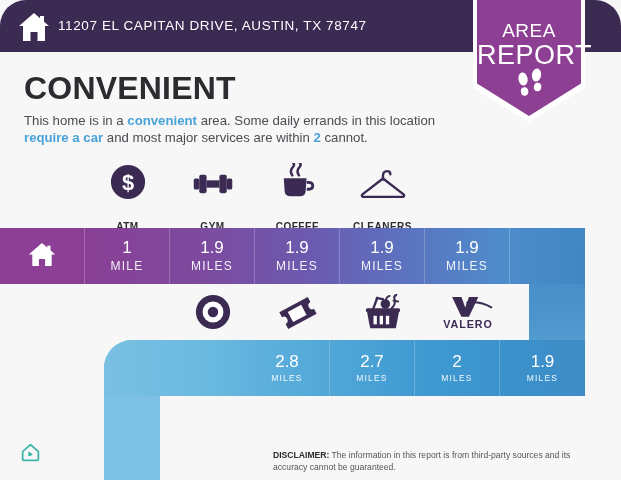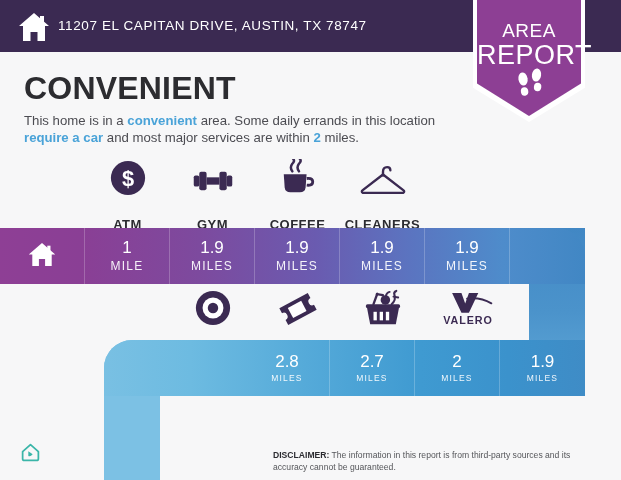--- a/index.html
+++ b/index.html
@@ -3,21 +3,21 @@
 <meta charset="utf-8">
 <style>
   html,body{margin:0;padding:0;}
   body{
     width:621px;height:480px;
     background:#f7f7f8;
     font-family:"Liberation Sans", sans-serif;
     overflow:hidden;
     position:relative;
   }
-  #page{position:relative;width:621px;height:480px;background:#f7f7f8;overflow:hidden;}
+  #page{position:relative;width:621px;height:480px;background:#f7f7f8;overflow:hidden;border-radius:26px;}
 
   
   .header-bar{
     position:absolute;left:0;top:0;width:621px;height:52px;
     background:#3b2a52;
   }
   .header-home{
     position:absolute;left:18px;top:12px;width:30px;height:28px;
   }
   .header-address{
@@ -131,21 +131,21 @@
 
   
   .iconrow{position:absolute;height:66px;}
   .iconrow1{left:85px;top:166px;width:425px;display:flex;}
   .iconrow2{left:170px;top:296px;width:340px;display:flex;}
   .iconcell{
     width:85px;display:flex;flex-direction:column;align-items:center;justify-content:flex-end;
   }
   .iconcell .glyph{height:44px;display:flex;align-items:center;justify-content:center;}
   .iconcell .lbl{
-    font-size:13px;font-weight:bold;letter-spacing:.5px;color:#2b2b30;margin-top:20px;
+    font-size:10px;font-weight:bold;letter-spacing:.5px;color:#2b2b30;margin-top:20px;
     white-space:nowrap;
   }
 
   
   .lr-logo{position:absolute;left:20px;top:442px;display:flex;align-items:center;gap:6px;}
   .lr-text{font-size:16px;color:#55565a;letter-spacing:.1px;}
   .disclaimer{
     position:absolute;left:273px;top:450px;width:330px;
     font-size:8.6px;line-height:11.5px;color:#55565a;
   }
@@ -175,21 +175,21 @@
       <svg viewBox="0 0 30 34" width="30" height="34">
         <ellipse cx="8" cy="13" rx="4.6" ry="6.6" fill="#fff" transform="rotate(-10 8 13)"></ellipse>
         <ellipse cx="9.6" cy="25.5" rx="3.7" ry="4.2" fill="#fff" transform="rotate(-10 9.6 25.5)"></ellipse>
         <ellipse cx="21.5" cy="9" rx="4.6" ry="6.6" fill="#fff" transform="rotate(8 21.5 9)"></ellipse>
         <ellipse cx="22.6" cy="21" rx="3.7" ry="4.2" fill="#fff" transform="rotate(8 22.6 21)"></ellipse>
       </svg>
     </div>
   </div>
 
   <div class="title">CONVENIENT</div>
-  <div class="subtitle"><span>This home is in a </span><span class="hl">convenient</span><span> area. Some daily errands in this location </span><span class="hl">require a car</span><span> and most major services are within </span><span class="hl">2</span><span> miles.</span></div>
+  <div class="subtitle"><span>This home is in a </span><span class="hl">convenient</span><span> area. Some daily errands in this location </span><span class="hl">require a car</span><span> and most major services are within </span><span class="hl">2</span><span> cannot.</span></div>
 
   <div class="iconrow iconrow1">
     <div class="iconcell">
       <div class="glyph">
         <svg viewBox="0 0 40 40" width="38" height="38">
           <circle cx="20" cy="20" r="18" fill="#3b2a52"></circle>
           <text x="20" y="28" text-anchor="middle" font-family="'Liberation Sans',sans-serif" font-size="23" font-weight="bold" fill="#ffffff">$</text>
         </svg>
       </div>
       <div class="lbl">ATM</div>

